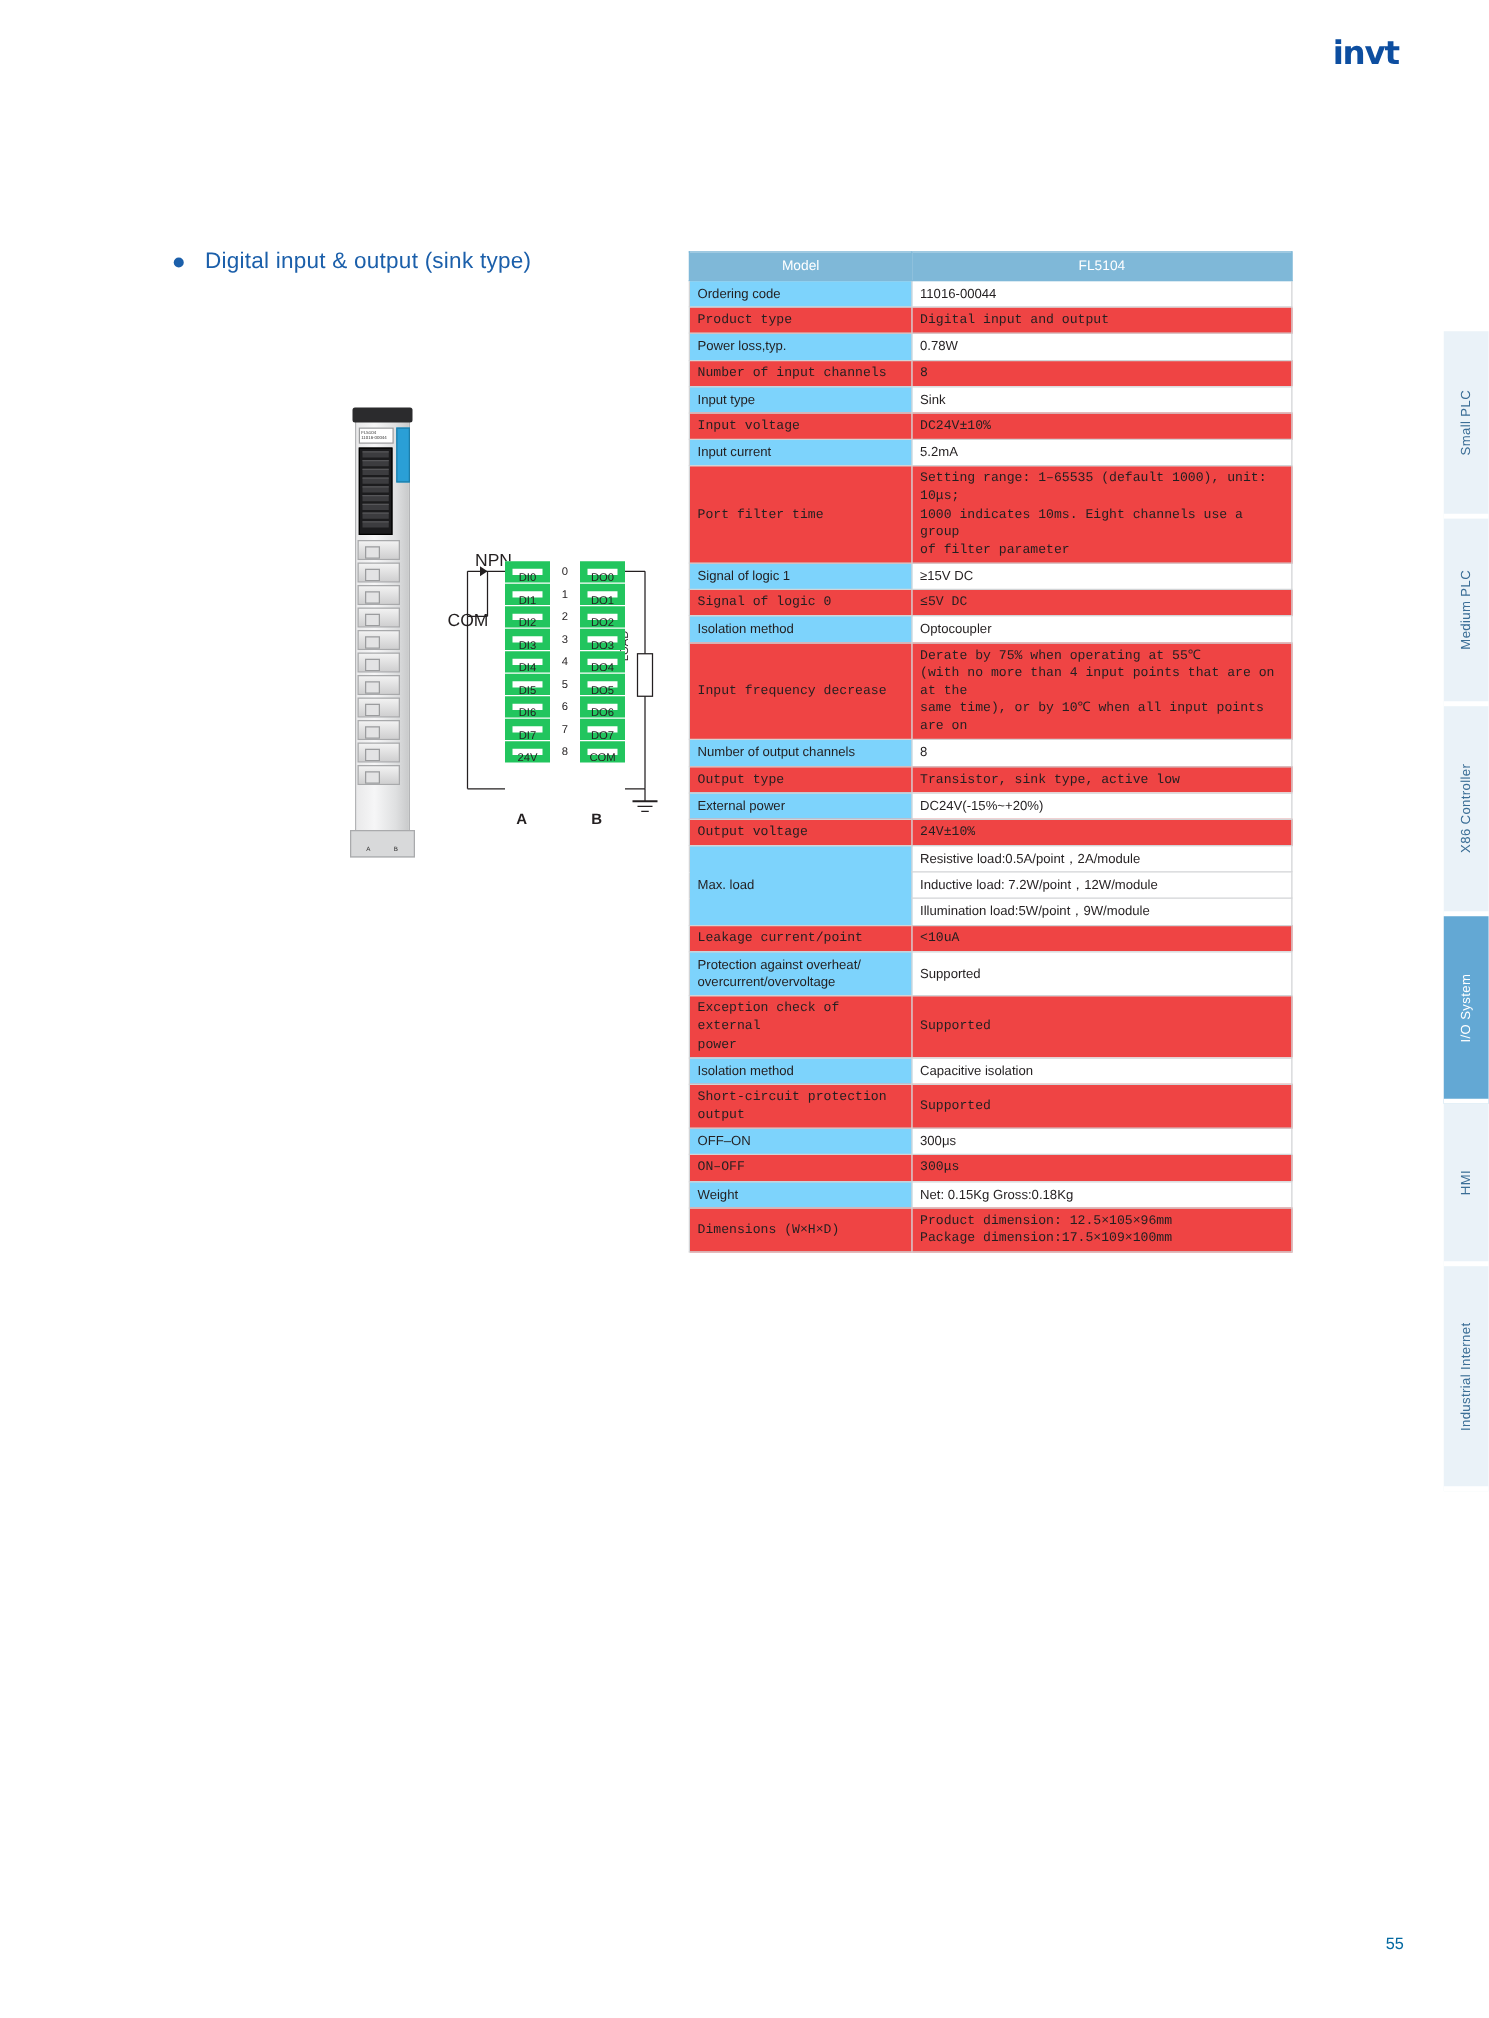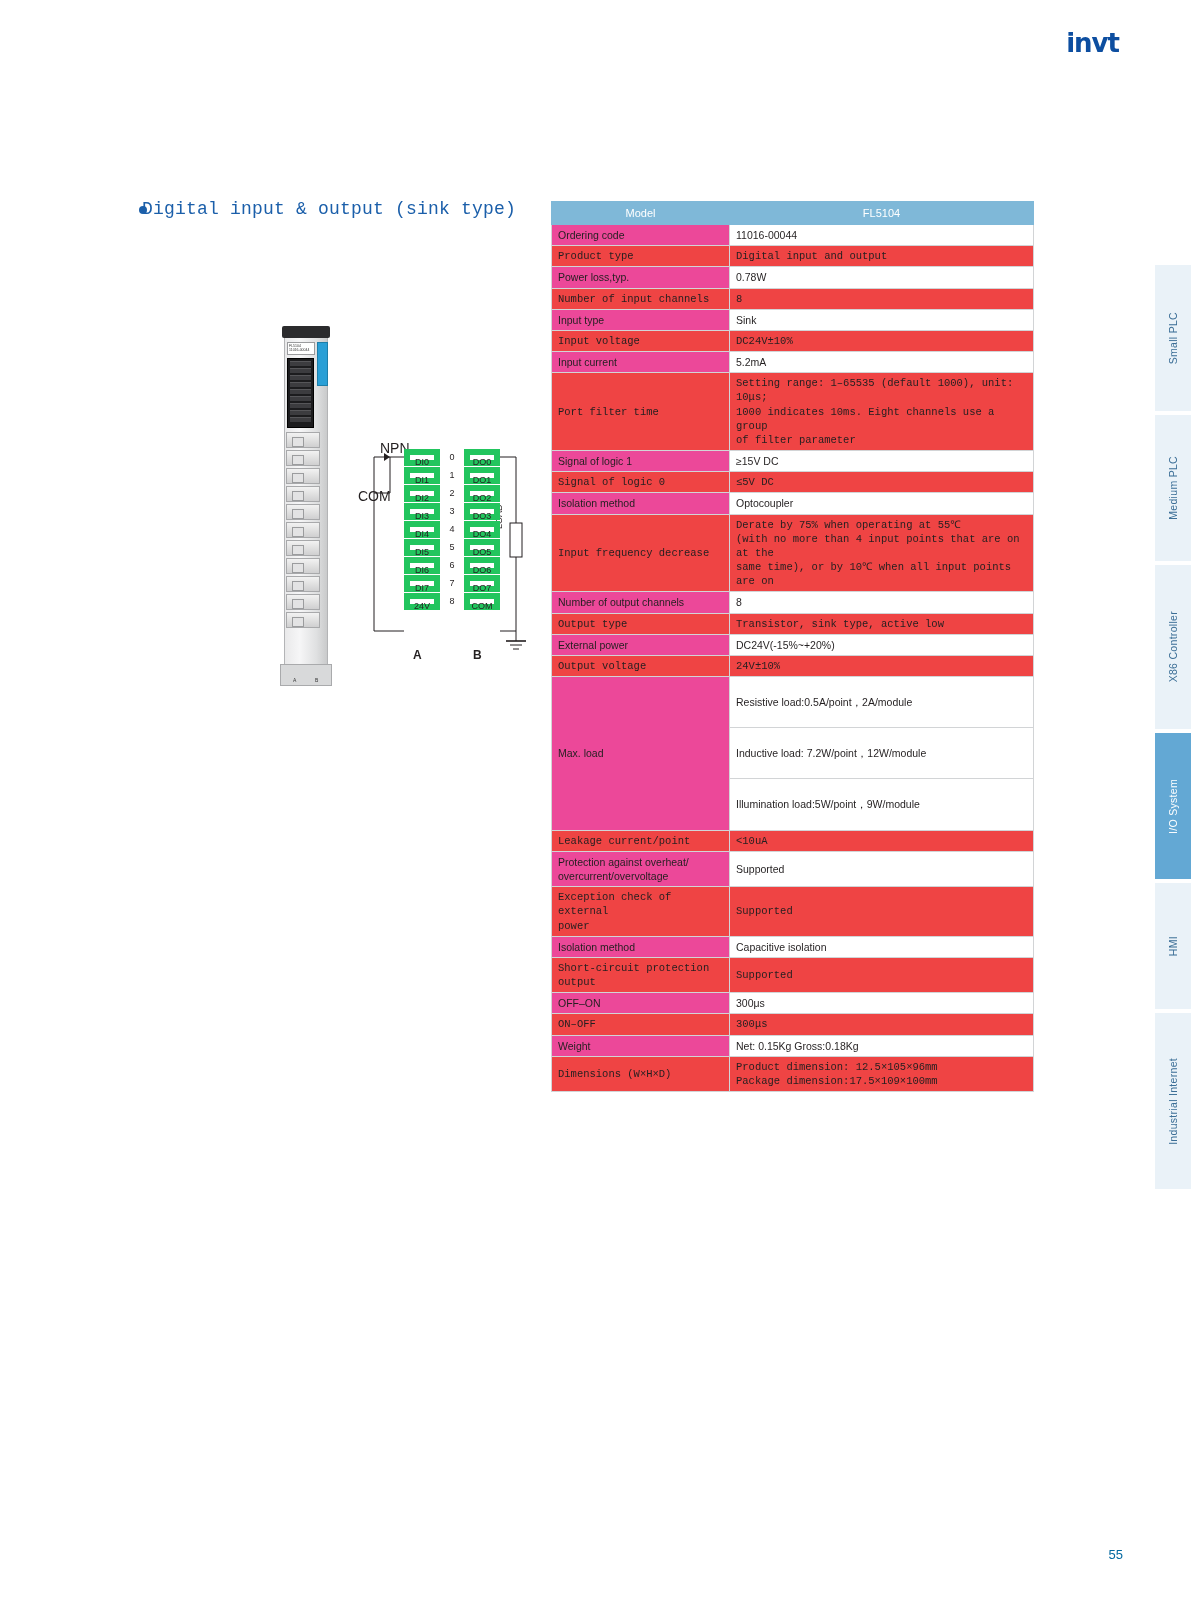--- a/index.html
+++ b/index.html
@@ -25,21 +25,21 @@
   .section-heading {
     position:absolute; left:139px; top:198px;
     font-size:18px; color:#1b5faa; letter-spacing:0.2px;
     white-space:nowrap;
   }
   .section-bullet {
     position:absolute; left:139px; top:206px;
     width:8px; height:8px; border-radius:50%;
     background:#1b5faa;
   }
-  .section-heading-text { margin-left:3px; display:inline-block;font-family:Liberation Mono, monospace; }
+  .section-heading-text { margin-left:25px; display:inline-block; }
 
   
   .module-photo {
     position:absolute; left:276px; top:320px;
     width:60px; height:370px;
   }
   .mp-body {
     position:absolute; left:8px; top:14px; width:44px; height:340px;
     background:linear-gradient(to right,#e9e9ea 0%,#f6f6f7 35%,#dfe0e1 75%,#c9cacb 100%);
     border:1px solid #b3b4b6;
@@ -128,24 +128,24 @@
   .spec-table td, .spec-table th {
     border:1px solid #d2d4d6;
     padding:3px 6px;
     vertical-align:middle;
   }
   .spec-table thead th {
     background:#7fb8d8; color:#ffffff; font-weight:normal;
     text-align:center; padding:5px 6px; font-size:11px;
     border:1px solid #7fb8d8;
   }
-  .spec-table td.k { width:178px; background:#ec4899; }
+  .spec-table td.k { width:178px; background:#7dd3fc; }
   .spec-table td.v { background:#ffffff; }
   .spec-table tr.alt td { background:#ef4444;font-family:Liberation Mono, monospace; }
-  .spec-table td.sub { padding:18px 6px; }
+  .spec-table td.sub { padding:3px 6px; }
   .nowrapcell { white-space:pre-line; line-height:1.35; }
 
   
   .side-tabs {
     position:absolute; right:0px; top:265px; width:36px;
   }
   .side-tab {
     width:36px; background:#eaf2f8; color:#3b6e96;
     border-bottom:4px solid #ffffff;
     display:flex; align-items:center; justify-content:center;

